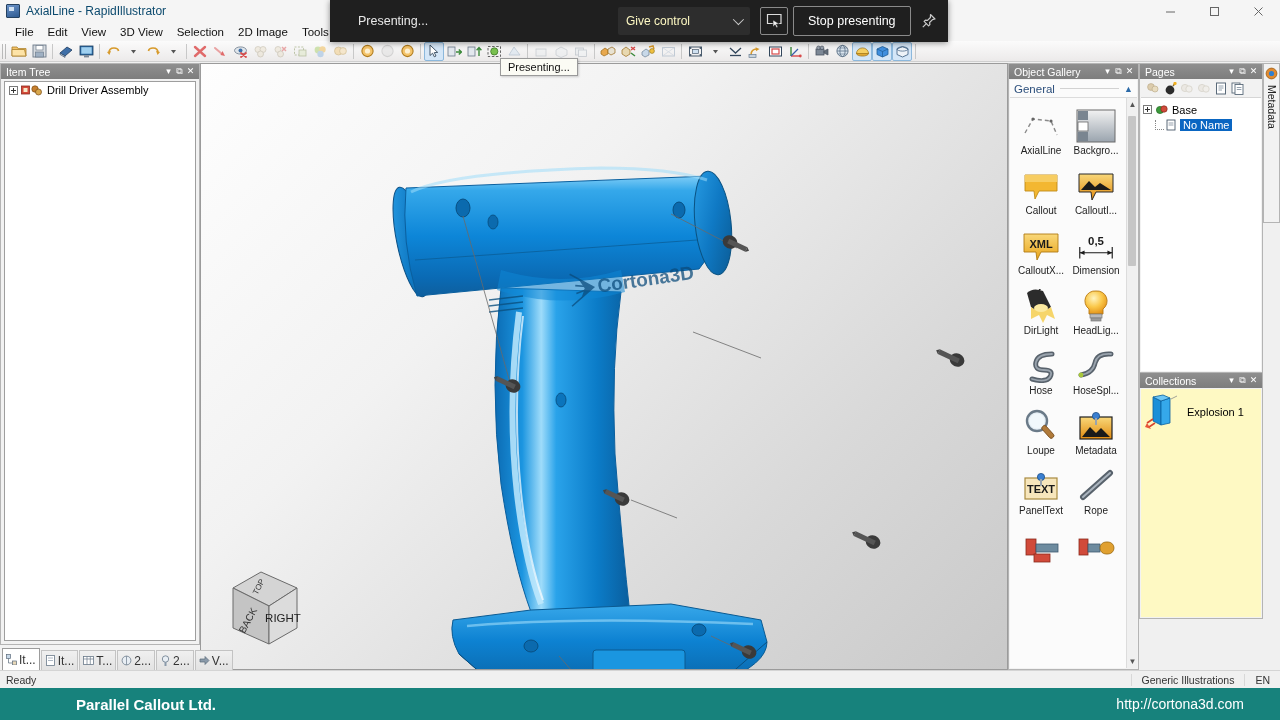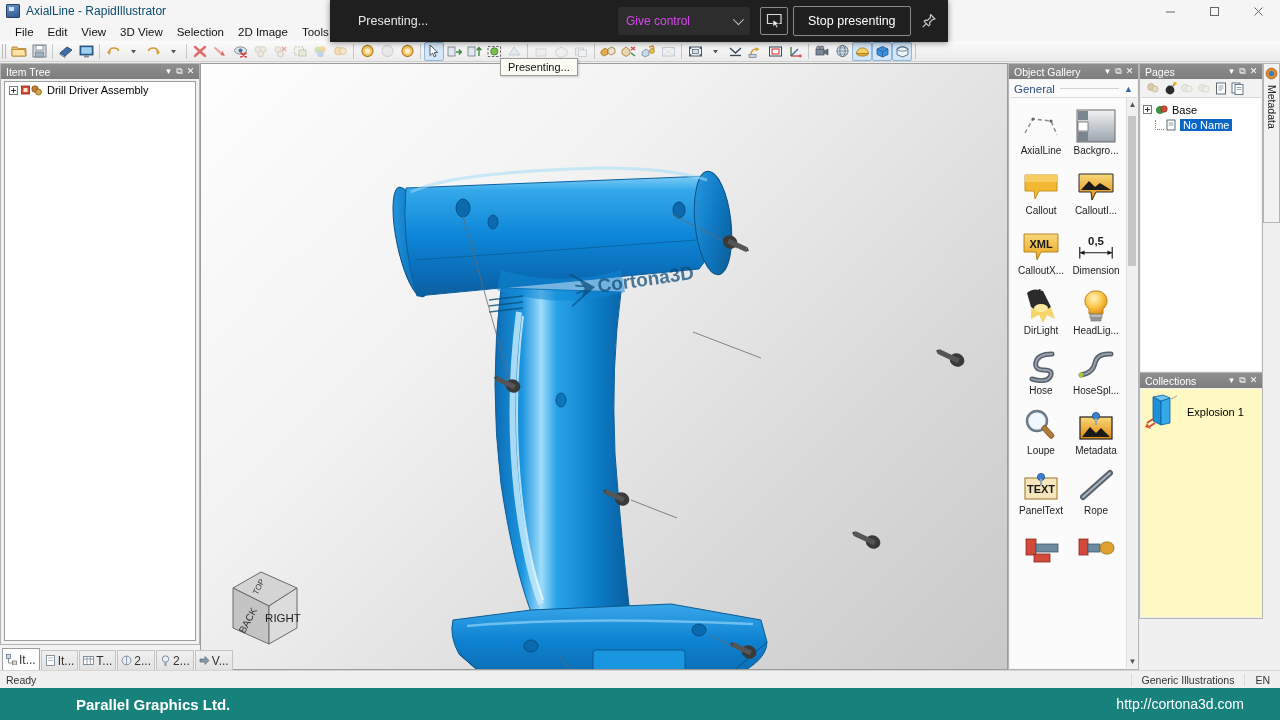--- a/index.html
+++ b/index.html
@@ -52,21 +52,21 @@
 
   
   .teams-bar {
     position:absolute; left:330px; top:0; width:618px; height:42px;
     background:#1f1f1f; display:flex; align-items:center;
     box-shadow:0 1px 6px rgba(0,0,0,.45); z-index:40;
   }
   .teams-label { color:#e8e8e8; font-size:12.5px; margin-left:28px; }
   .give-control {
     position:absolute; left:288px; top:7px; height:28px; width:132px;
-    background:#2d2d2d; color:#d946ef; font-size:12px;
+    background:#2d2d2d; color:#fef9c3; font-size:12px;
     display:flex; align-items:center; padding:0 8px; border-radius:2px;
   }
   .gc-caret { position:absolute; right:9px; top:10px; width:8px; height:8px;
     border-right:1.4px solid #c9c9c9; border-bottom:1.4px solid #c9c9c9;
     transform:rotate(45deg) translateY(-2px); }
   .teams-icon-btn {
     position:absolute; left:430px; top:7px; width:28px; height:28px;
     border:1px solid #8a8a8a; border-radius:2px; display:flex;
     align-items:center; justify-content:center;
   }
@@ -1112,17 +1112,17 @@
 
   <div class="statusbar">
     <span class="sb-left">Ready</span>
     <span class="sb-right">
       <span class="sb-cell">Generic Illustrations</span>
       <span class="sb-cell">EN</span>
     </span>
   </div>
 
   <div class="banner">
-    <span class="banner-left">Parallel Graphics Ltd.</span>
+    <span class="banner-left">Parallel Callout Ltd.</span>
     <span class="banner-right">http://cortona3d.com</span>
   </div>
 
 </div>
 
 </body></html>

